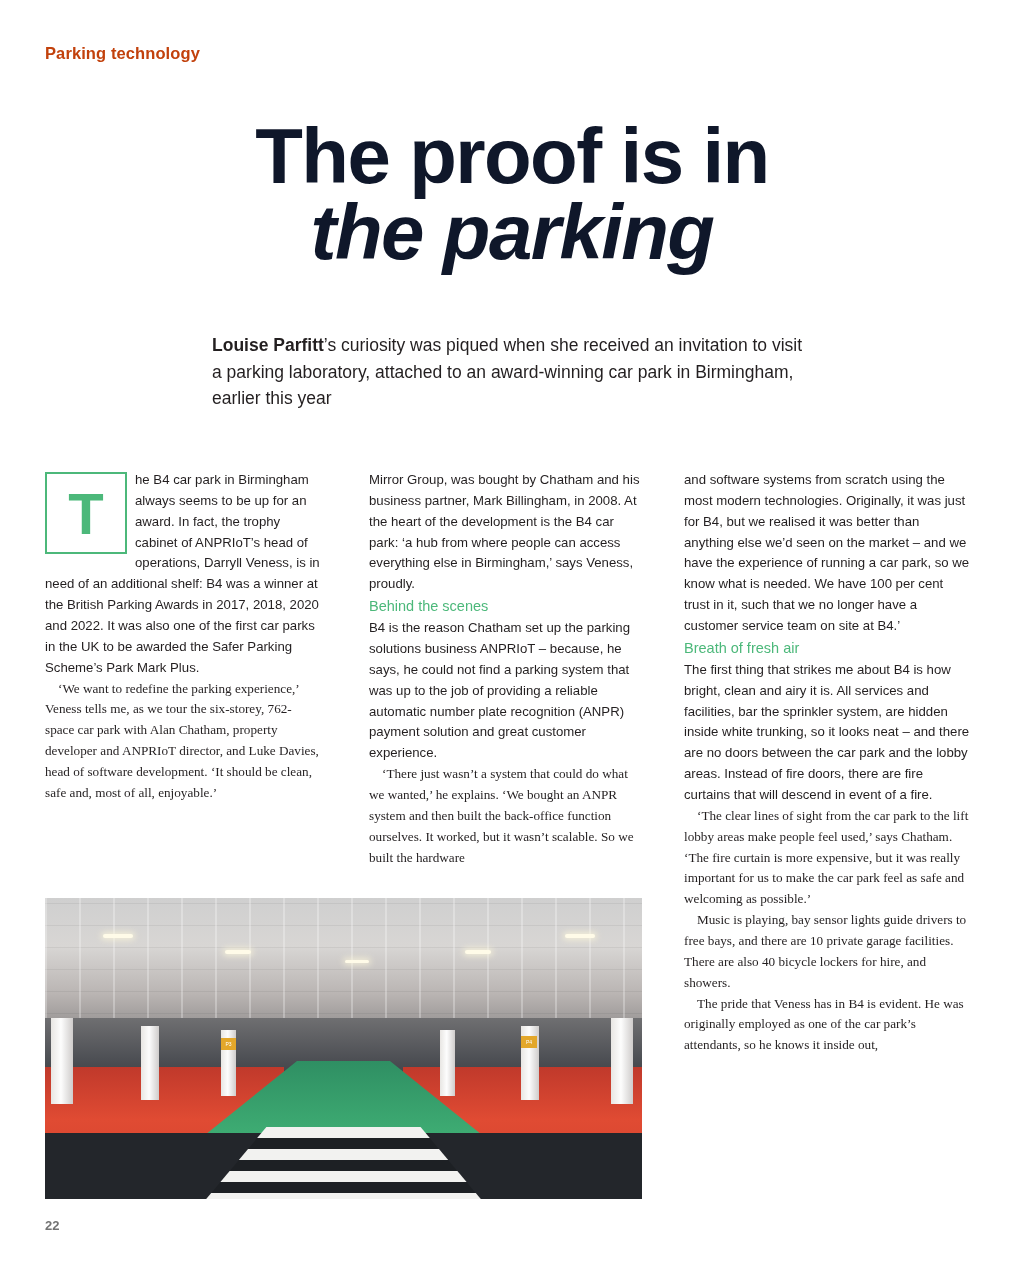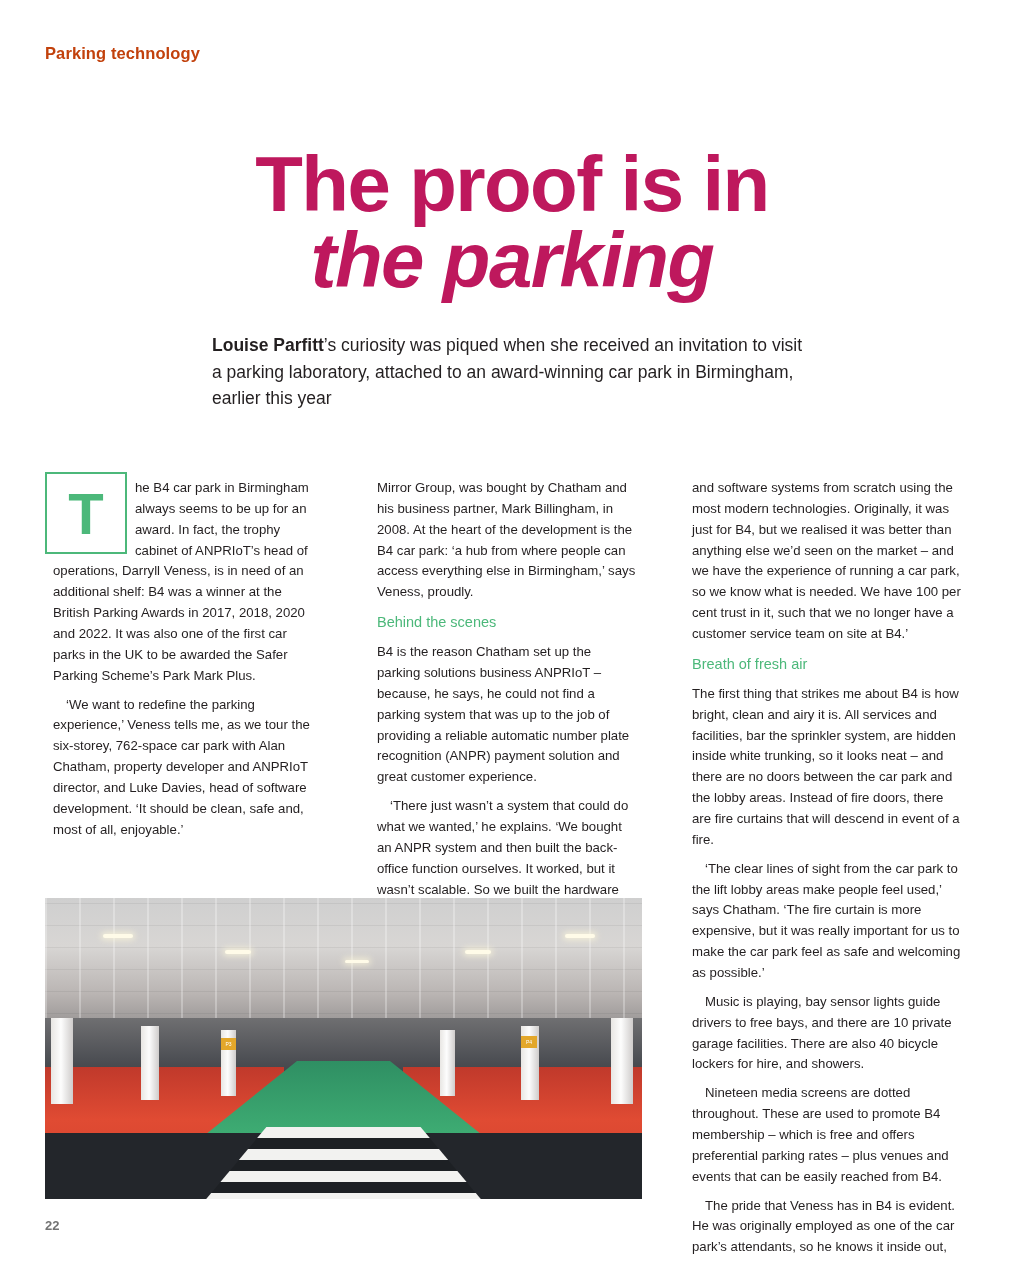--- a/index.html
+++ b/index.html
@@ -29,26 +29,25 @@
     font-weight: bold;
     letter-spacing: 0.1px;
     color: #c2410c;
   }
   .headline {
     position: absolute;
     left: 45px;
     top: 118px;
     width: 934px;
     text-align: center;
-    color: #be185d;
+    color: #0f172a;
     font-size: 78px;
     line-height: 0.98;
     font-weight: bold;
     letter-spacing: -1.6px;
-    margin-top: 28px;
   }
   .headline .l2 { display: block; font-style: italic; }
   .standfirst {
     position: absolute;
     left: 212px;
     top: 332px;
     width: 600px;
     text-align: left;
     font-size: 17.5px;
     line-height: 1.52;
@@ -58,24 +57,25 @@
 
   
   .col {
     position: absolute;
     font-size: 13.2px;
     line-height: 1.58;
     color: #231f20;
     text-align: left;
   }
   .col p {
-    margin: 8px;
+    margin: 0;
   }
   .col p.indent {
     text-indent: 13px;
+    font-family: Liberation Serif, serif;
   }
   .col1 { left: 45px;  top: 470px; width: 275px; }
   .col2 { left: 369px; top: 470px; width: 275px; }
   .col3 { left: 684px; top: 470px; width: 286px; }
 
   .dropcap-box {
     float: left;
     width: 82px;
     height: 82px;
     border: 2px solid #4cb87a;
@@ -197,21 +197,20 @@
     <p>B4 is the reason Chatham set up the parking solutions business ANPRIoT – because, he says, he could not find a parking system that was up to the job of providing a reliable automatic number plate recognition (ANPR) payment solution and great customer experience.</p>
     <p class="indent">‘There just wasn’t a system that could do what we wanted,’ he explains. ‘We bought an ANPR system and then built the back-office function ourselves. It worked, but it wasn’t scalable. So we built the hardware</p>
   </div>
 
   <div class="col col3">
     <p>and software systems from scratch using the most modern technologies. Originally, it was just for B4, but we realised it was better than anything else we’d seen on the market – and we have the experience of running a car park, so we know what is needed. We have 100 per cent trust in it, such that we no longer have a customer service team on site at B4.’</p>
     <p class="subhead">Breath of fresh air</p>
     <p>The first thing that strikes me about B4 is how bright, clean and airy it is. All services and facilities, bar the sprinkler system, are hidden inside white trunking, so it looks neat – and there are no doors between the car park and the lobby areas. Instead of fire doors, there are fire curtains that will descend in event of a fire.</p>
     <p class="indent">‘The clear lines of sight from the car park to the lift lobby areas make people feel used,’ says Chatham. ‘The fire curtain is more expensive, but it was really important for us to make the car park feel as safe and welcoming as possible.’</p>
     <p class="indent">Music is playing, bay sensor lights guide drivers to free bays, and there are 10 private garage facilities. There are also 40 bicycle lockers for hire, and showers.</p>
-    <p class="indent">Nineteen media screens are dotted throughout. These are used to promote B4 membership – which is free and offers preferential parking rates – plus venues and events that can be easily reached from B4.</p>
     <p class="indent">The pride that Veness has in B4 is evident. He was originally employed as one of the car park’s attendants, so he knows it inside out,</p>
   </div>
 
   <div class="photo">
     <div class="ph-ceil"></div>
     <div class="ph-ceil-grid"></div>
     <div class="ph-back"></div>
     <div class="ph-redL"></div>
     <div class="ph-redR"></div>
     <div class="ph-green"></div>

